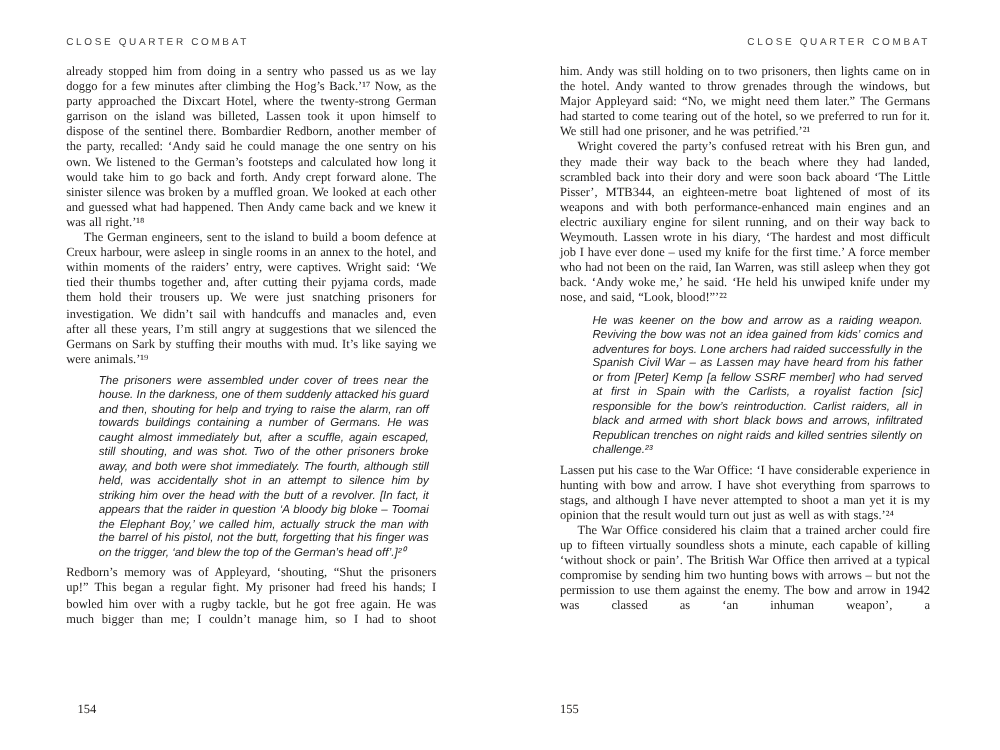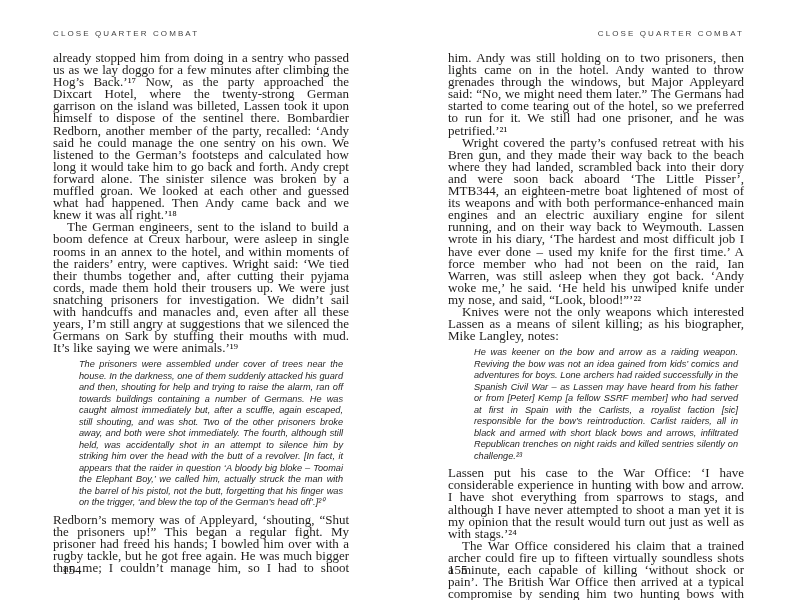--- a/index.html
+++ b/index.html
@@ -27,37 +27,37 @@
   }
   .page.left  .running-head { text-align: left; }
   .page.right .running-head { text-align: right; }
 
   .page-body {
     position: absolute; top: 52px; left: 0; right: 0;
     color: #1e1c1a;
   }
   p.paragraph {
     margin: 0;
-    font-size: 13px; line-height: 12.1px;
+    font-size: 10px; line-height: 12.1px;
     text-align: justify;
     word-spacing: 0.4px;
   }
   p.paragraph.indent { text-indent: 14px; }
   p.cont { text-align-last: justify; }
   p.quote {
     margin: 5px 6px 5px 26px;
     font-family: "Liberation Sans", sans-serif;
     font-size: 9.2px; line-height: 11.5px;
     text-align: justify;
     color: #262626;
     font-style: italic;
   }
   .folio {
     position: absolute; top: 562px; left: 0; right: 0;
-    font-size: 13px; color: #1e1c1a;
+    font-size: 10px; color: #1e1c1a;
   }
   .page.left  .folio { text-align: left;  padding-left: 9px; }
   .page.right .folio { text-align: left; padding-right: 9px; }
 </style>
 </head>
 <body>
 
 <div class="spread">
 
   <div class="page left">
@@ -69,21 +69,20 @@
         <p class="paragraph cont">Redborn’s memory was of Appleyard, ‘shouting, “Shut the prisoners up!” This began a regular fight. My prisoner had freed his hands; I bowled him over with a rugby tackle, but he got free again. He was much bigger than me; I couldn’t manage him, so I had to shoot</p>
       </div>
     <div class="folio">154</div>
   </div>
 
   <div class="page right">
     <div class="running-head">CLOSE QUARTER COMBAT</div>
     <div class="page-body">
         <p class="paragraph">him. Andy was still holding on to two prisoners, then lights came on in the hotel. Andy wanted to throw grenades through the windows, but Major Appleyard said: “No, we might need them later.” The Germans had started to come tearing out of the hotel, so we preferred to run for it. We still had one prisoner, and he was petrified.’²¹</p>
         <p class="paragraph indent">Wright covered the party’s confused retreat with his Bren gun, and they made their way back to the beach where they had landed, scrambled back into their dory and were soon back aboard ‘The Little Pisser’, MTB344, an eighteen-metre boat lightened of most of its weapons and with both performance-enhanced main engines and an electric auxiliary engine for silent running, and on their way back to Weymouth. Lassen wrote in his diary, ‘The hardest and most difficult job I have ever done – used my knife for the first time.’ A force member who had not been on the raid, Ian Warren, was still asleep when they got back. ‘Andy woke me,’ he said. ‘He held his unwiped knife under my nose, and said, “Look, blood!”’²²</p>
-        <p class="paragraph indent">Knives were not the only weapons which interested Lassen as a means of silent killing; as his biographer, Mike Langley, notes:</p>
         <p class="quote">He was keener on the bow and arrow as a raiding weapon. Reviving the bow was not an idea gained from kids’ comics and adventures for boys. Lone archers had raided successfully in the Spanish Civil War – as Lassen may have heard from his father or from [Peter] Kemp [a fellow SSRF member] who had served at first in Spain with the Carlists, a royalist faction [sic] responsible for the bow’s reintroduction. Carlist raiders, all in black and armed with short black bows and arrows, infiltrated Republican trenches on night raids and killed sentries silently on challenge.²³</p>
         <p class="paragraph">Lassen put his case to the War Office: ‘I have considerable experience in hunting with bow and arrow. I have shot everything from sparrows to stags, and although I have never attempted to shoot a man yet it is my opinion that the result would turn out just as well as with stags.’²⁴</p>
         <p class="paragraph indent cont">The War Office considered his claim that a trained archer could fire up to fifteen virtually soundless shots a minute, each capable of killing ‘without shock or pain’. The British War Office then arrived at a typical compromise by sending him two hunting bows with arrows – but not the permission to use them against the enemy. The bow and arrow in 1942 was classed as ‘an inhuman weapon’, a</p>
       </div>
     <div class="folio">155</div>
   </div>
 
 </div>
 
 </body></html>

